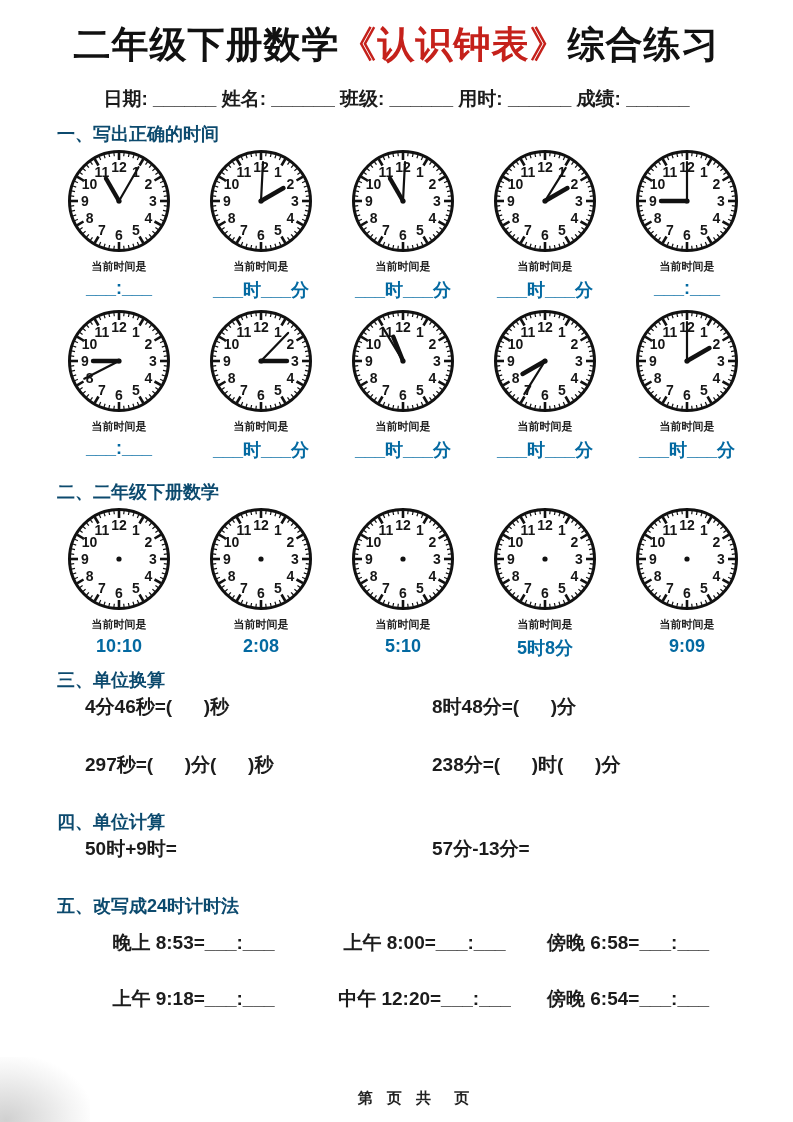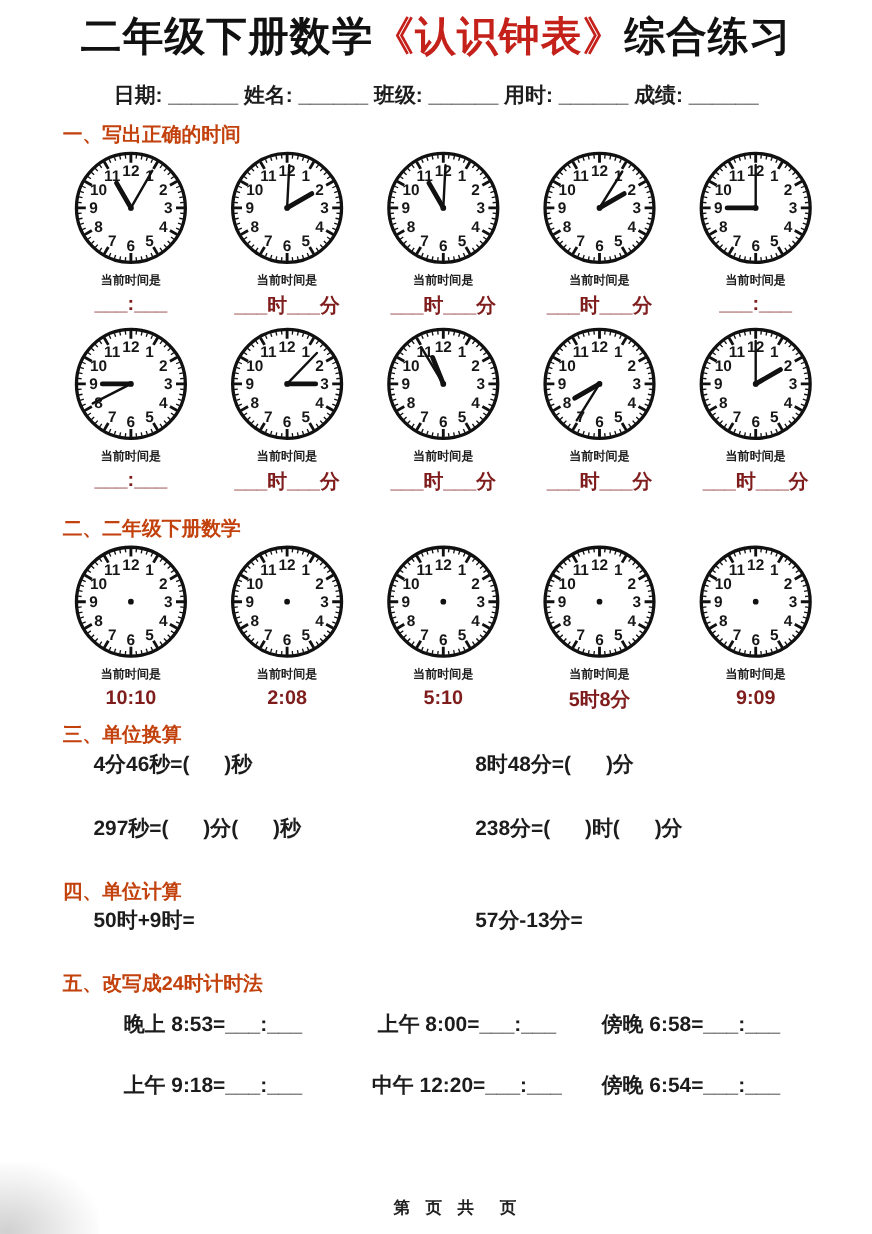--- a/index.html
+++ b/index.html
@@ -7,48 +7,48 @@
   .page {
     position:relative;
     width:793px; height:1122px;
     margin:0 auto;
     background:#fff;
     color:#1a1a1a;
     font-family:"Liberation Sans","DejaVu Sans",sans-serif;
     overflow:hidden;
   }
   .title {
-    padding-top:8px;
+    padding-top:20px;
     text-align:center;
     font-size:37px;
     font-weight:900;
     letter-spacing:1px;
     color:#111;
   }
   .title .hl { font-weight:900; }
   .info-line {
     margin-top:16px;
     text-align:center;
     font-size:19px;
     font-weight:700;
     white-space:pre;
     color:#1c1c1c;
   }
   .sec-heading {
     margin:10px 0 2px 57px;
     font-size:18px;
     font-weight:800;
-    color:#c2410c;
+    color:#0c4a6e;
   }
   .clock-rows { margin-left:50px; width:706px; }
   .clock-row { display:flex; justify-content:space-between; margin-top:2px; }
   .clock-cell { width:138px; text-align:center; }
   .clock-cell svg { display:block; margin:0 auto; }
   .cap { margin-top:5px; font-size:11px; font-weight:800; color:#1c1c1c; }
-  .ans { margin-top:4px; height:28px; font-size:18px; font-weight:700; white-space:pre; color:#7f1d1d; }
+  .ans { margin-top:4px; height:28px; font-size:18px; font-weight:700; white-space:pre; color:#0369a1; }
   .num { font-family:"Liberation Sans",sans-serif; font-size:14px; font-weight:bold; fill:#161616;
          text-anchor:middle; dominant-baseline:central; }
   .problems { margin-left:85px; }
   .problem-row { display:flex; font-size:19px; font-weight:700; white-space:pre; color:#1c1c1c; }
   .s3 .problem-row, .s4 .problem-row { margin-bottom:32px; }
   .s3 .problem-row > span:first-child,
   .s4 .problem-row > span:first-child { width:347px; }
   .s5 .problem-row { margin-top:12px; margin-bottom:30px;text-align:center; }
   .s5 .problem-row > span:nth-child(1) { width:217px; }
   .s5 .problem-row > span:nth-child(2) { width:245px; }

